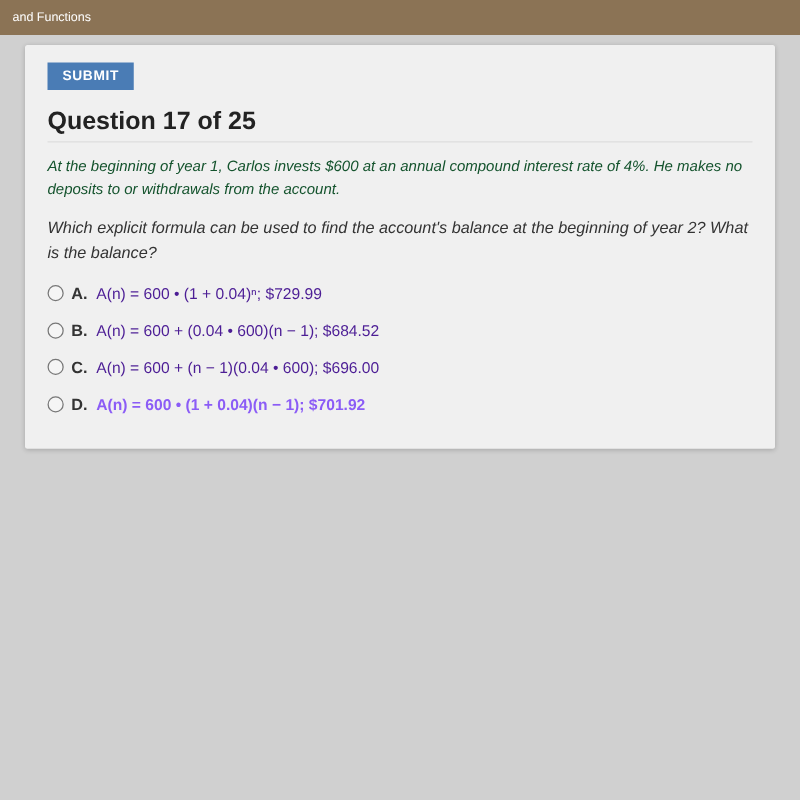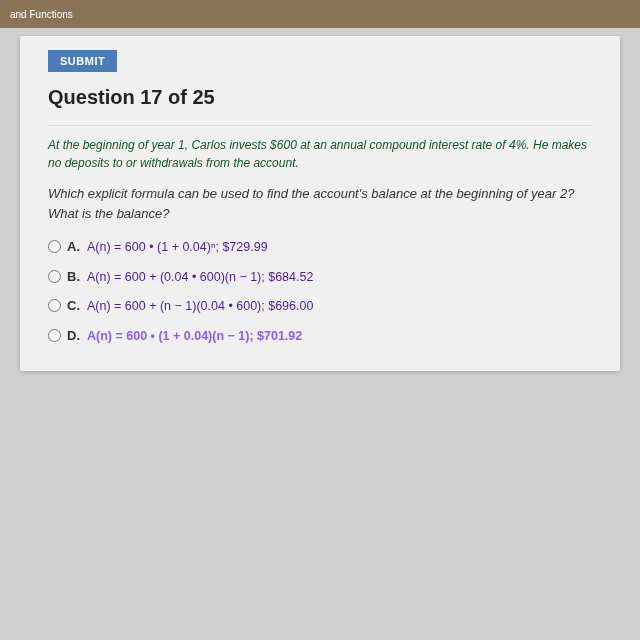--- a/index.html
+++ b/index.html
@@ -33,21 +33,21 @@
     }
 
     .top-bar-title {
       color: #fff;
       font-size: 10px;
     }
 
     .content-area {
       background: #f0f0f0;
       margin: 8px 20px;
-      padding: 14px 28px;
+      padding: 14px 18px;
       border-radius: 2px;
       box-shadow: 0 1px 4px rgba(0,0,0,0.2);
     }
 
     .submit-btn {
       display: inline-block;
       background: #4a7cb5;
       color: #fff;
       font-size: 11px;
       font-weight: bold;
@@ -55,21 +55,21 @@
       border: none;
       cursor: pointer;
       letter-spacing: 0.5px;
       margin-bottom: 14px;
     }
 
     .question-number {
       font-size: 20px;
       font-weight: bold;
       color: #222;
-      margin-bottom: 16px;
+      margin-bottom: 4px;
     }
 
     .question-type {
       font-size: 13px;
       color: #222;
       margin-bottom: 12px;
     }
 
     .question-type span {
       font-weight: bold;

